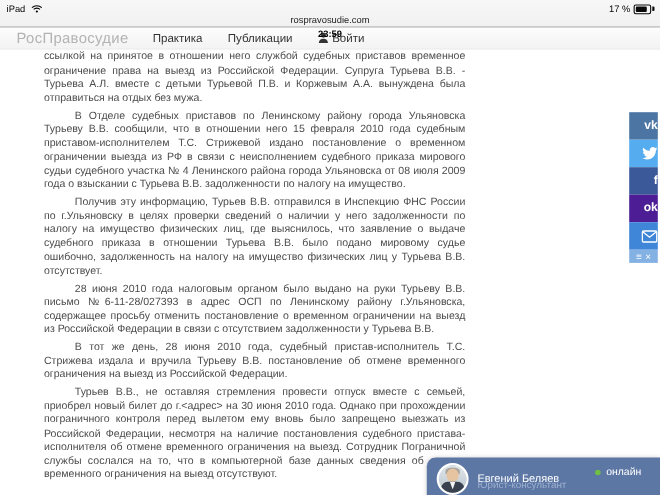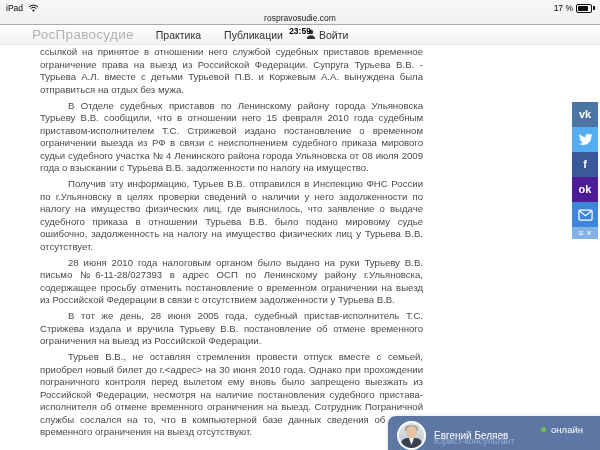--- a/index.html
+++ b/index.html
@@ -20,37 +20,37 @@
   .battery-group{position:absolute;right:5px;top:3px;display:flex;align-items:center;font-size:8.5px;color:#000;}
   .battery-body{width:14px;height:7px;border:1px solid #0a0a0a;border-radius:2px;margin-left:3px;position:relative;}
   .battery-fill{position:absolute;left:1px;top:1px;bottom:1px;width:69%;background:#0a0a0a;border-radius:1px;}
   .battery-nub{width:2px;height:3.5px;background:#0a0a0a;border-radius:0 1px 1px 0;margin-left:1px;}
   .url-row{position:absolute;left:0;right:0;top:13px;text-align:center;font-size:8.5px;color:#1b1b1b;}
   
   .site-header{
     position:absolute;top:25px;left:0;right:0;height:20px;z-index:25;
     background:linear-gradient(#fdfdfd,#f3f3f4);
     border-bottom:1px solid #e8e8e8;
-    display:flex;align-items:center;padding-left:32px;box-sizing:border-box;
+    display:flex;align-items:center;padding-left:15px;box-sizing:border-box;
   }
   .logo{font-size:13.5px;color:#b3b3b3;letter-spacing:.3px;margin-right:22px;}
   .nav-link{font-size:10.5px;color:#333;margin-right:23px;cursor:pointer;}
   .login{display:flex;align-items:center;font-size:10.5px;color:#333;cursor:pointer;}
   .login svg{margin-right:3px;}
   
   .article{
     position:absolute;top:46px;left:40px;width:383px;z-index:1;
     font-size:9.6px;line-height:12.5px;color:#4b4b4b;text-align:justify;
   }
   .article p{margin:0 0 3.5px 0;text-indent:28px;}
   .article p.continuation{text-indent:0;}
   
   .share-rail{position:absolute;top:102px;right:2px;width:26px;z-index:20;}
   .share-btn{
-    display:flex;align-items:center;justify-content:center;
+    display:flex;align-items:center;justify-content:flex-end;
     width:26px;height:25px;color:#fff;cursor:pointer;box-sizing:border-box;
   }
   .share-text{font-weight:bold;font-size:11px;line-height:1;color:#fff;}
   .share-strip{
     width:26px;height:12px;display:flex;align-items:center;justify-content:center;
     gap:3px;color:#fff;cursor:pointer;
   }
   .strip-glyph{font-size:9px;line-height:1;color:#fff;}
   
   .chat-widget{
@@ -103,21 +103,21 @@
     </svg>
     <span>Войти</span>
   </span>
 </div>
 
 <div class="article">
   <p class="continuation">ссылкой на принятое в отношении него службой судебных приставов временное ограничение права на выезд из Российской Федерации. Супруга Турьева В.В. - Турьева А.Л. вместе с детьми Турьевой П.В. и Коржевым А.А. вынуждена была отправиться на отдых без мужа.</p>
   <p>В Отделе судебных приставов по Ленинскому району города Ульяновска Турьеву В.В. сообщили, что в отношении него 15 февраля 2010 года судебным приставом-исполнителем Т.С. Стрижевой издано постановление о временном ограничении выезда из РФ в связи с неисполнением судебного приказа мирового судьи судебного участка № 4 Ленинского района города Ульяновска от 08 июля 2009 года о взыскании с Турьева В.В. задолженности по налогу на имущество.</p>
   <p>Получив эту информацию, Турьев В.В. отправился в Инспекцию ФНС России по г.Ульяновску в целях проверки сведений о наличии у него задолженности по налогу на имущество физических лиц, где выяснилось, что заявление о выдаче судебного приказа в отношении Турьева В.В. было подано мировому судье ошибочно, задолженность на налогу на имущество физических лиц у Турьева В.В. отсутствует.</p>
   <p>28 июня 2010 года налоговым органом было выдано на руки Турьеву В.В. письмо №6-11-28/027393 в адрес ОСП по Ленинскому району г.Ульяновска, содержащее просьбу отменить постановление о временном ограничении на выезд из Российской Федерации в связи с отсутствием задолженности у Турьева В.В.</p>
-  <p>В тот же день, 28 июня 2005 года, судебный пристав-исполнитель Т.С. Стрижева издала и вручила Турьеву В.В. постановление об отмене временного ограничения на выезд из Российской Федерации.</p>
+  <p>В тот же день, 28 июня 2010 года, судебный пристав-исполнитель Т.С. Стрижева издала и вручила Турьеву В.В. постановление об отмене временного ограничения на выезд из Российской Федерации.</p>
   <p>Турьев В.В., не оставляя стремления провести отпуск вместе с семьей, приобрел новый билет до г.&lt;адрес&gt; на 30 июня 2010 года. Однако при прохождении пограничного контроля перед вылетом ему вновь было запрещено выезжать из Российской Федерации, несмотря на наличие постановления судебного пристава-исполнителя об отмене временного ограничения на выезд. Сотрудник Пограничной службы сослался на то, что в компьютерной базе данных сведения об отмене временного ограничения на выезд отсутствуют.</p>
 
 </div>
 
 <div class="share-rail">
   <div class="share-btn" style="background-color: rgb(76, 117, 163);">
     <span class="share-text">vk</span>
   </div>
   <div class="share-btn" style="background-color: rgb(85, 172, 238);">
     <svg width="15" height="15" viewBox="0 0 24 24">

